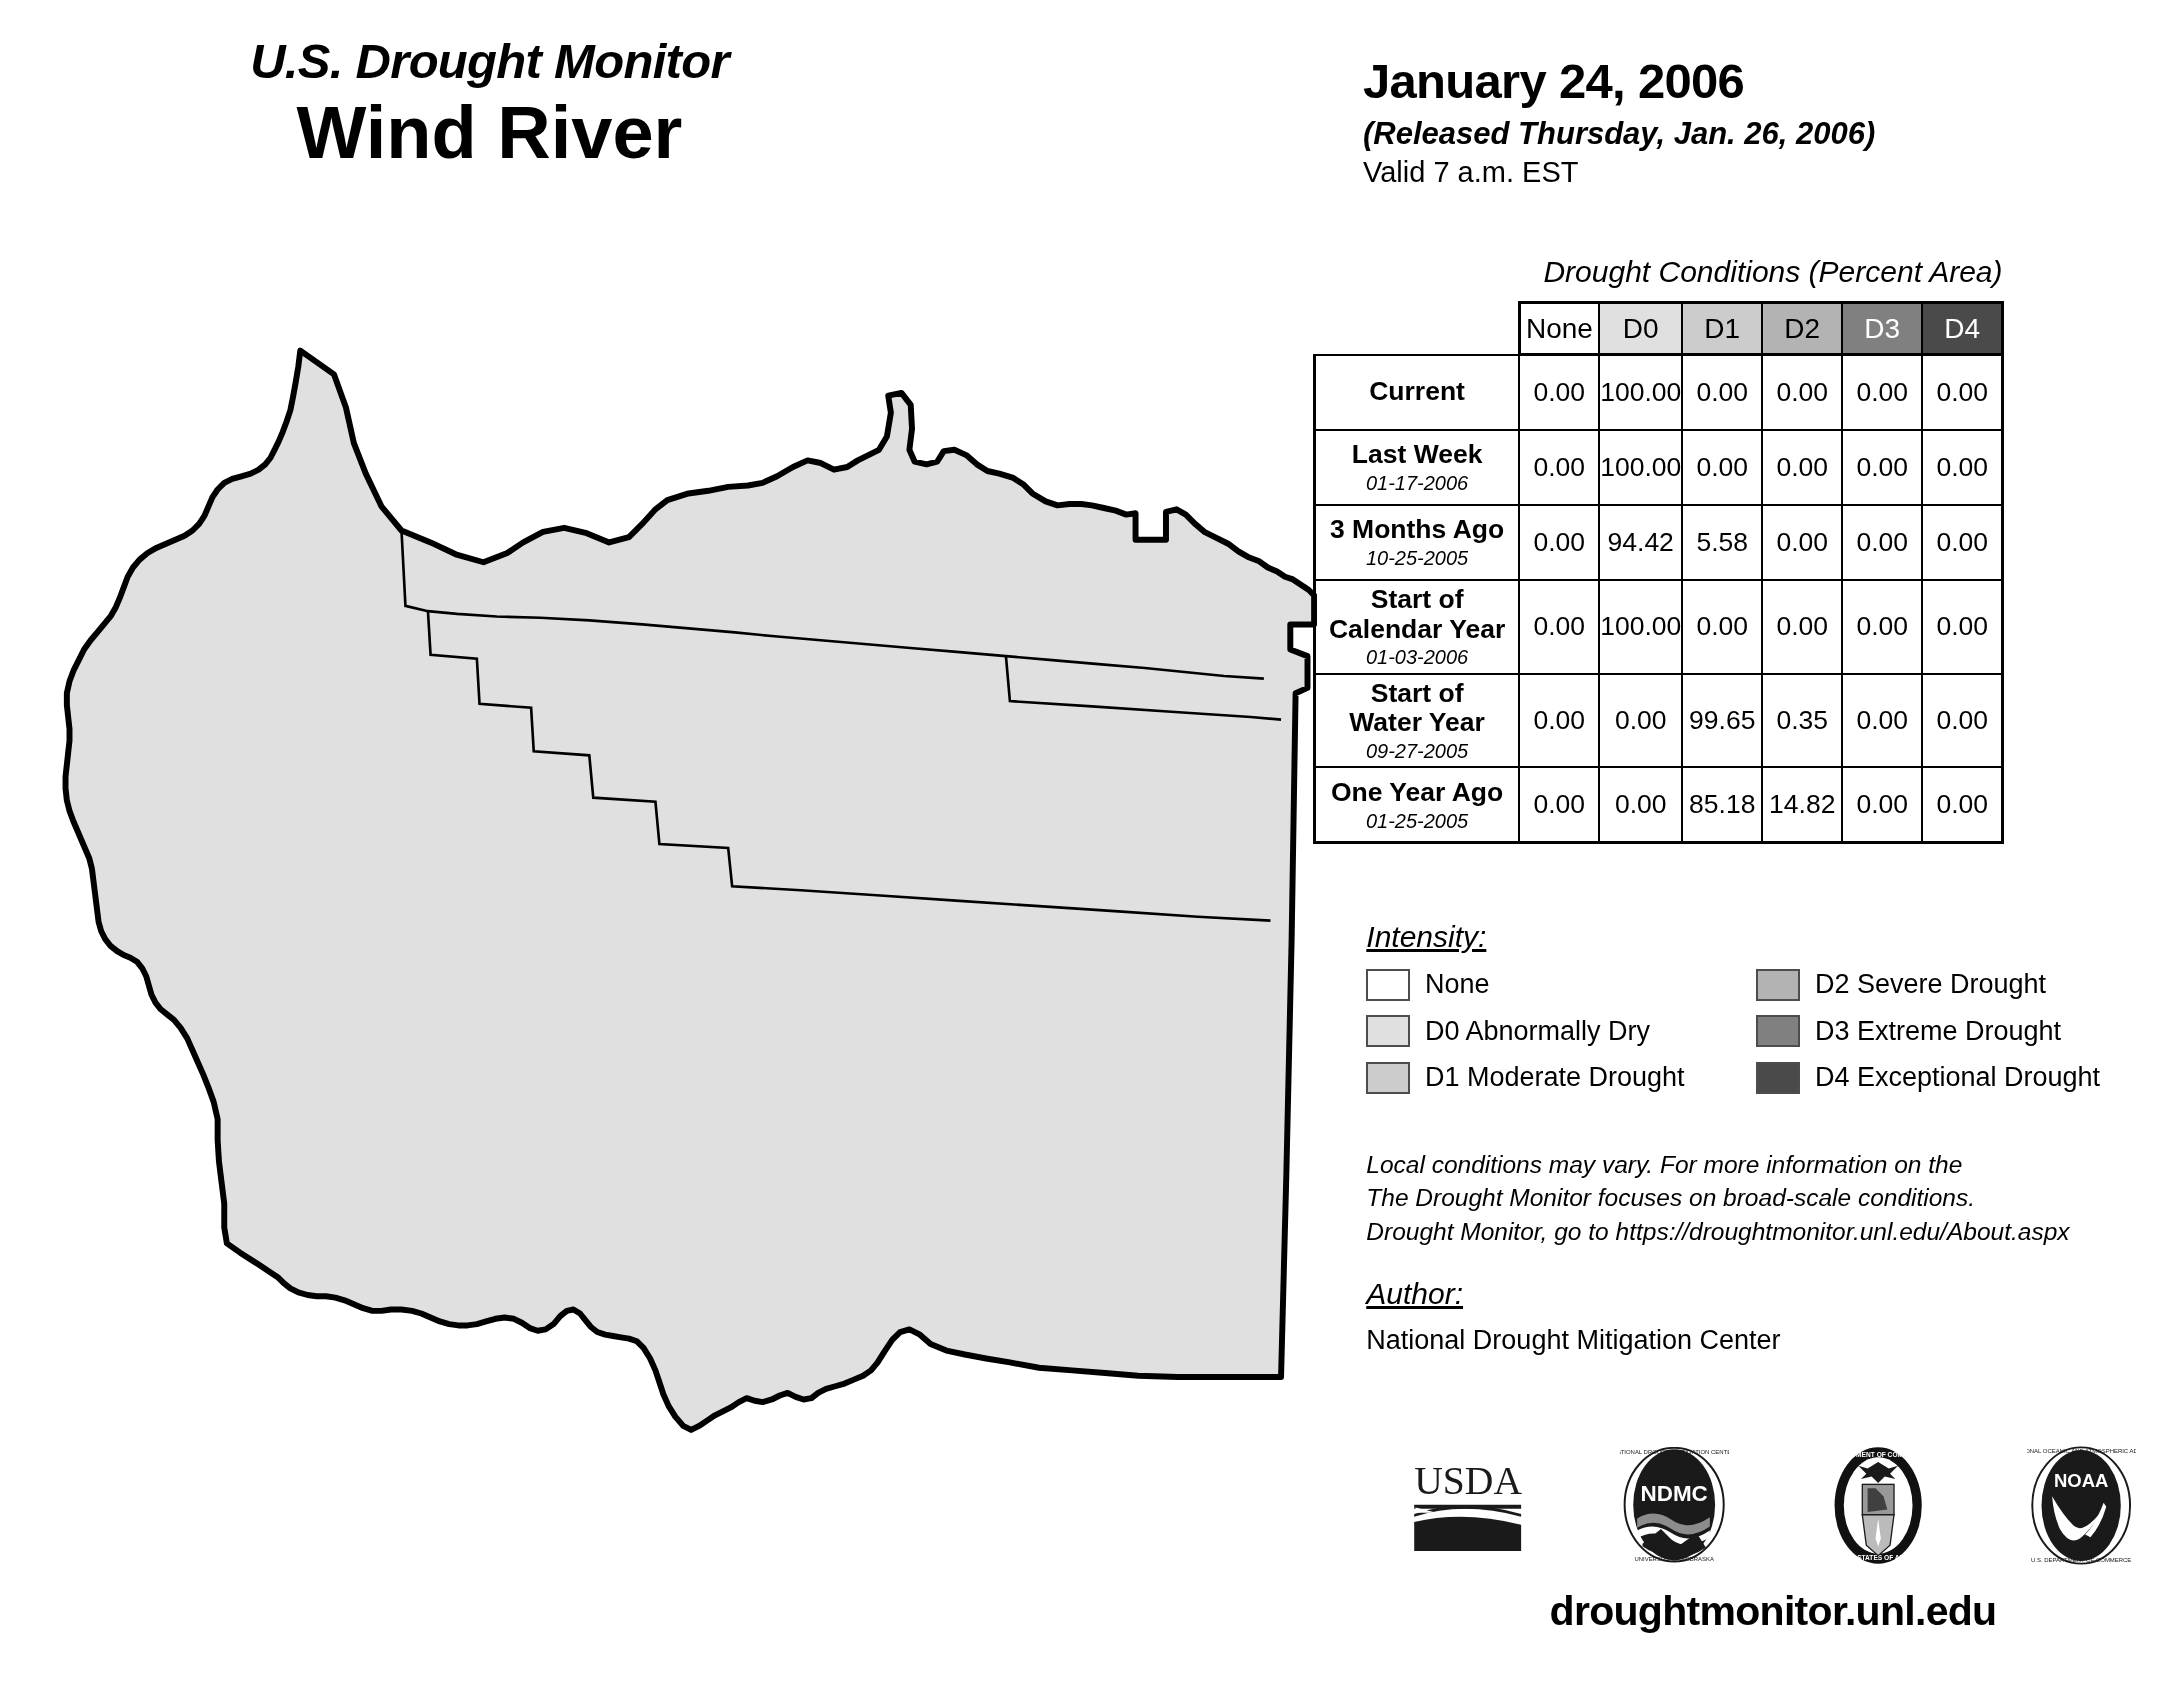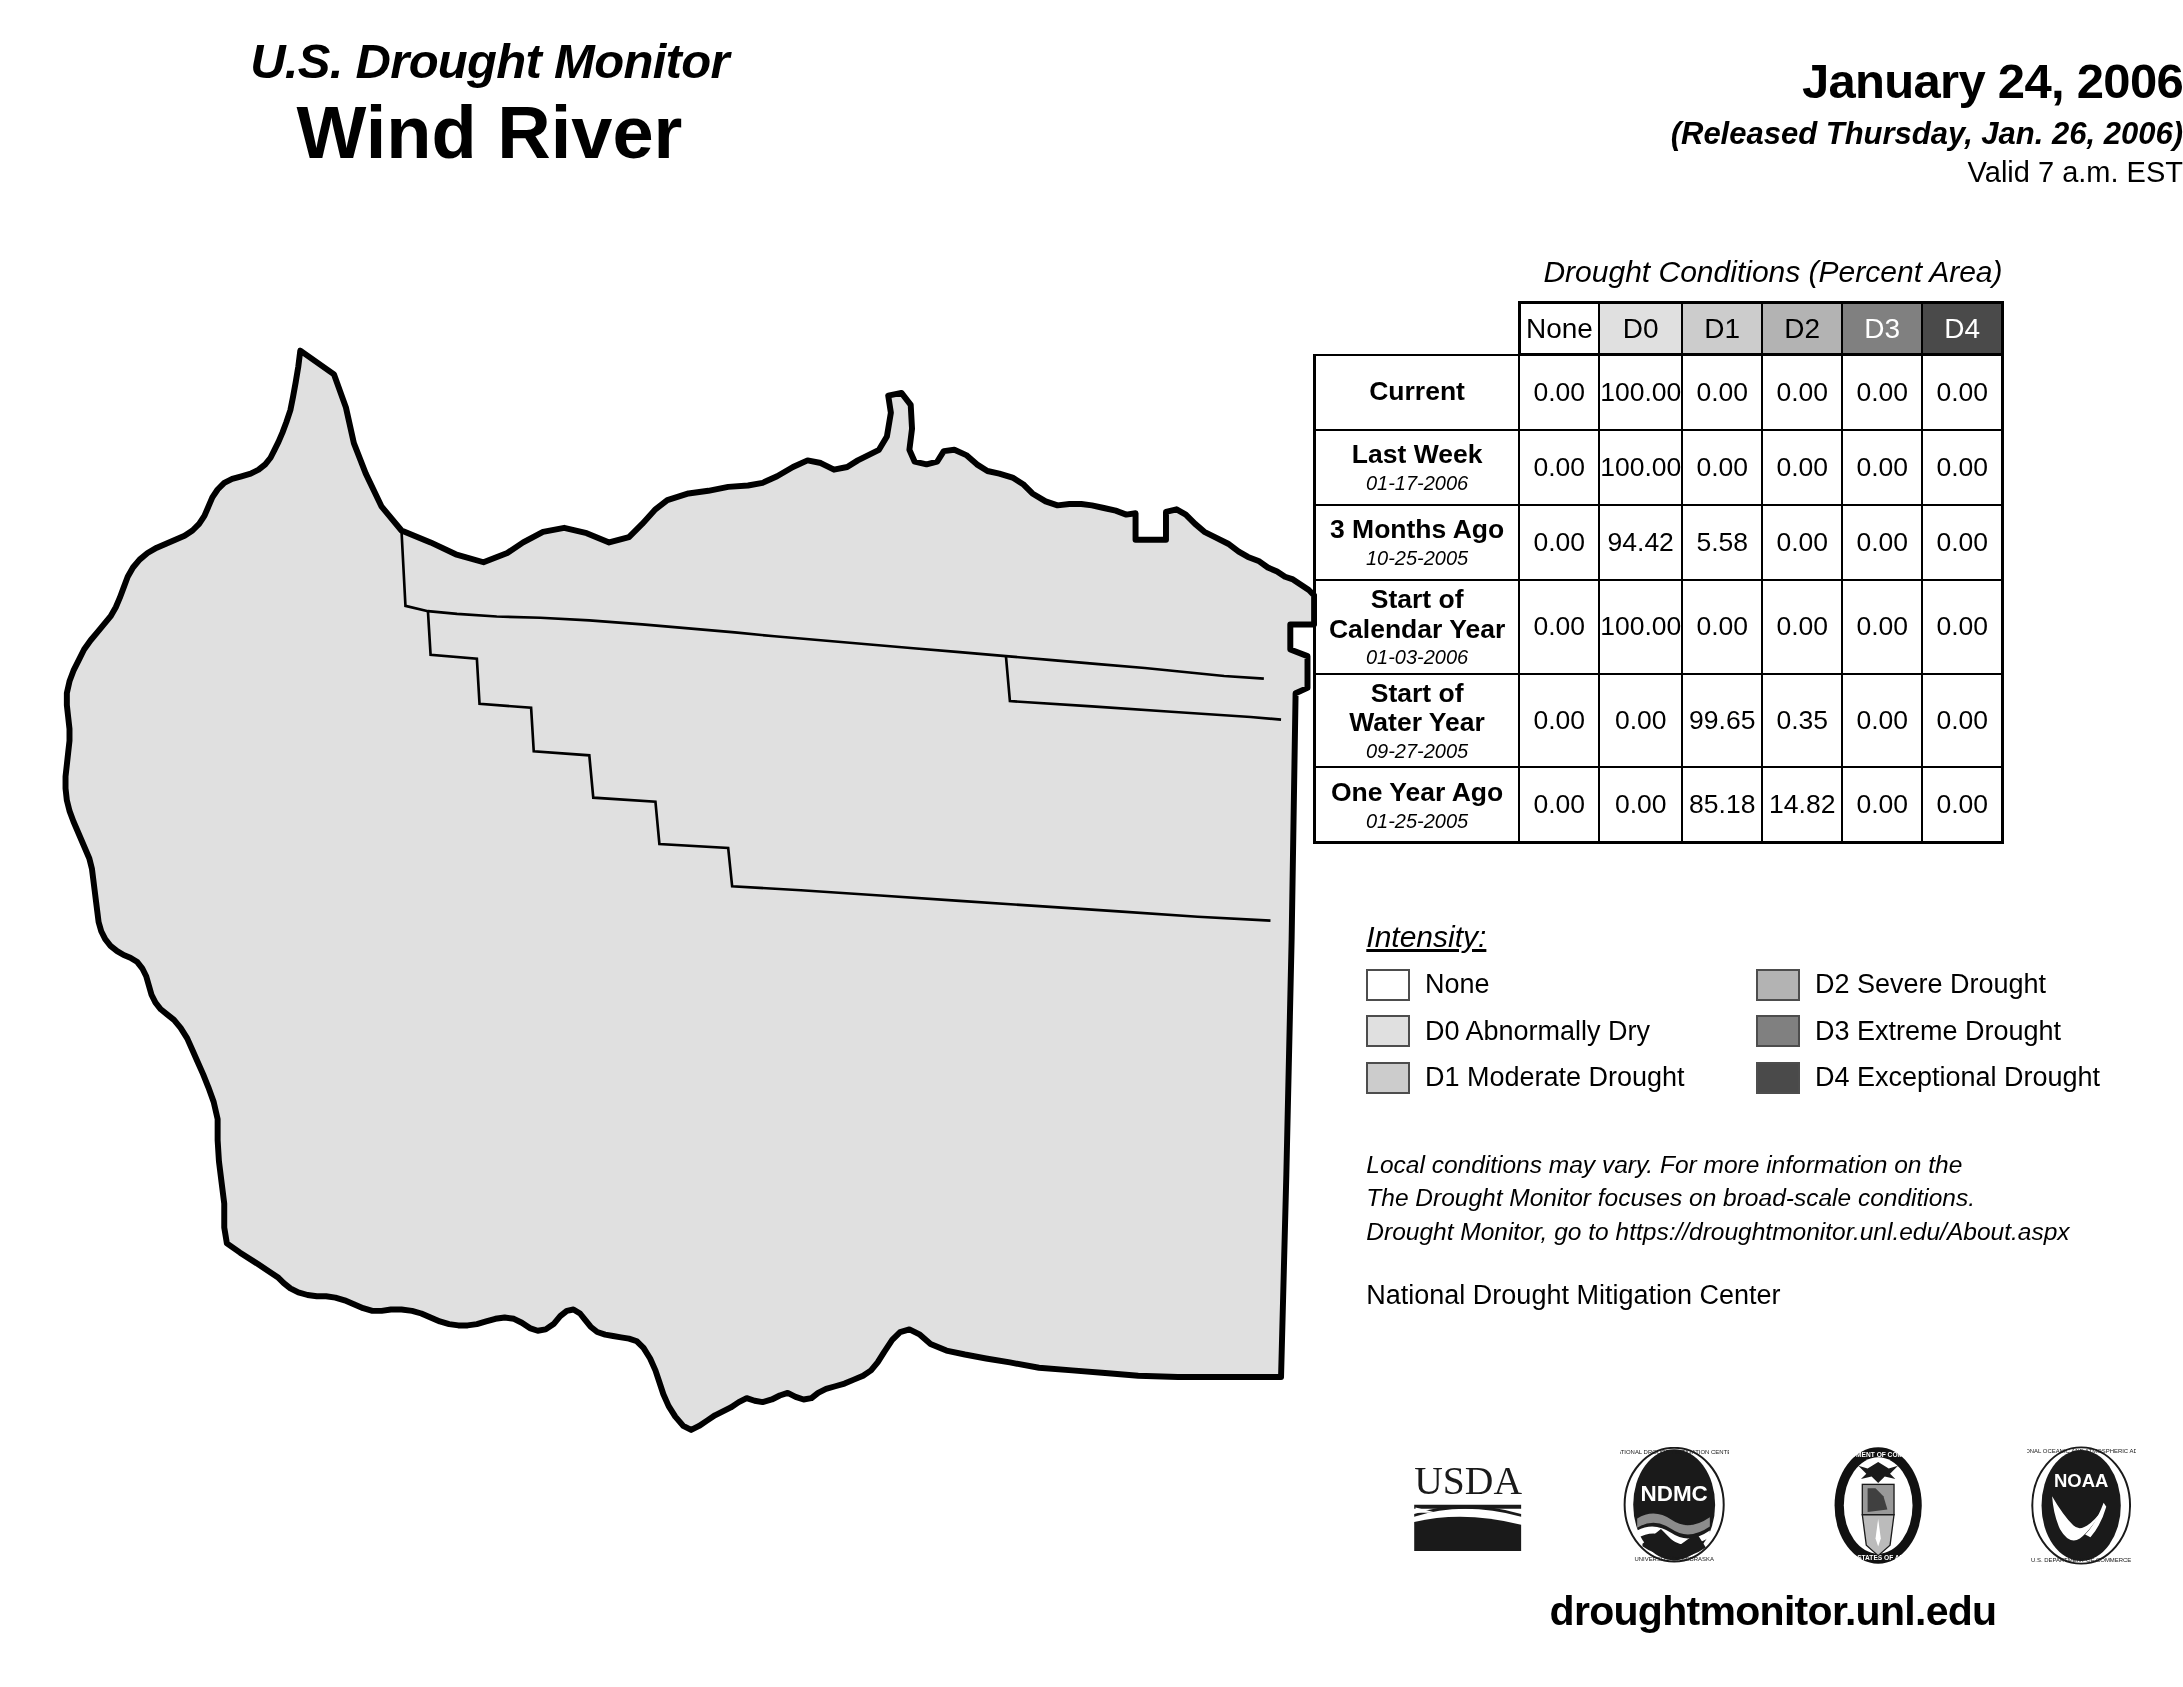--- a/index.html
+++ b/index.html
@@ -53,21 +53,21 @@
   
   #right-panel {
     position: absolute;
     left: 1363px; top: 0;
     width: 820px; height: 1687px;
   }
   #date-block {
     position: absolute;
     left: 0; top: 56px;
     width: 820px;
-    text-align: right;
+    text-align: left;
   }
   #valid-date {
     font-size: 49px;
     font-weight: bold;
     letter-spacing: -0.7px;
     line-height: 1.05;
     white-space: nowrap;
   }
   #released-date {
     font-size: 31px;
@@ -454,20 +454,21 @@
     </div>
   </div>
 
   <div id="disclaimer">
     <div>Local conditions may vary. For more information on the</div>
     <div>The Drought Monitor focuses on broad-scale conditions.</div>
     <div>Drought Monitor, go to https://droughtmonitor.unl.edu/About.aspx</div>
   </div>
 
   <div id="author-block">
+    <div id="author-heading">Author:</div>
     <div class="author-line">National Drought Mitigation Center</div>
   </div>
 
   <div id="logo-row">
 
     <svg class="logo" width="116" height="99" viewBox="0 0 175 150">
       <text x="6" y="58" font-family="'Liberation Serif', serif" font-size="60" fill="#1a1a1a">USDA</text>
       <path d="M6 74 L168 74 L168 80 L6 80 Z" fill="#1a1a1a"></path>
       <path d="M6 88 Q80 62 168 88 L168 92 Q80 68 6 92 Z" fill="#1a1a1a"></path>
       <path d="M6 100 Q80 82 168 104 L168 144 L6 144 Z" fill="#1a1a1a"></path>

